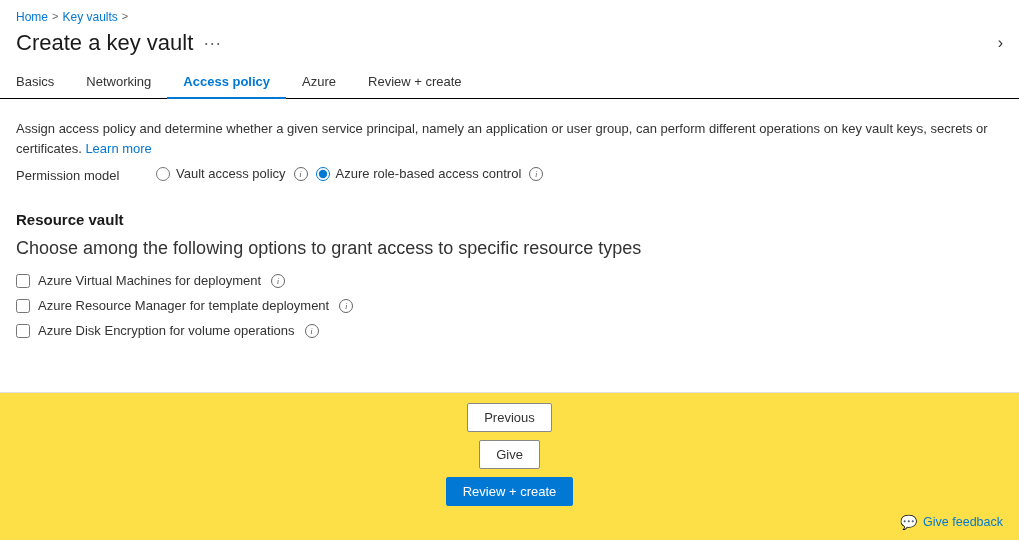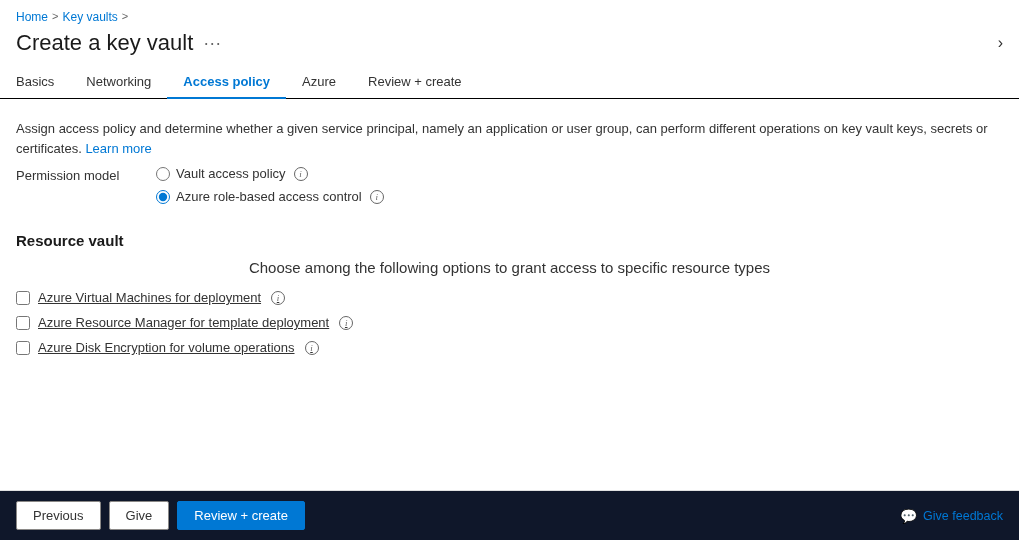--- a/index.html
+++ b/index.html
@@ -115,21 +115,21 @@
       gap: 0;
     }
     .permission-label {
       font-size: 13px;
       color: #333;
       min-width: 140px;
       padding-top: 2px;
     }
     .radio-group {
       display: flex;
-      flex-direction: column;
+      flex-direction: row;
       gap: 8px;
     }
     .radio-item {
       display: flex;
       align-items: center;
       gap: 6px;
       font-size: 13px;
       color: #333;
       cursor: pointer;
     }
@@ -153,50 +153,49 @@
       margin-left: 2px;
       font-style: italic;
       font-family: serif;
     }
 
     
     .resource-access {
       margin-top: 28px;
     }
     .resource-desc {
-      font-size: 15px;
+      font-size: 18px;
       color: #333;
       margin-bottom: 14px;
-      text-align: center;
     }
     .checkbox-item {
       display: flex;
       align-items: center;
       gap: 8px;
       margin-bottom: 10px;
       font-size: 13px;
       color: #333;
       cursor: pointer;
-      text-decoration: underline;
     }
     .checkbox-input {
       width: 14px;
       height: 14px;
       accent-color: #0078d4;
       cursor: pointer;
     }
 
     
     .footer {
       display: flex;
       align-items: center;
       padding: 10px 16px;
       border-top: 1px solid #e0e0e0;
-      background: #0f172a;
+      background: #fde047;
       gap: 8px;
+      flex-direction: column;
     }
     .btn {
       padding: 6px 16px;
       font-size: 13px;
       cursor: pointer;
       border-radius: 2px;
       font-family: inherit;
     }
     .btn-default {
       background: #fff;

